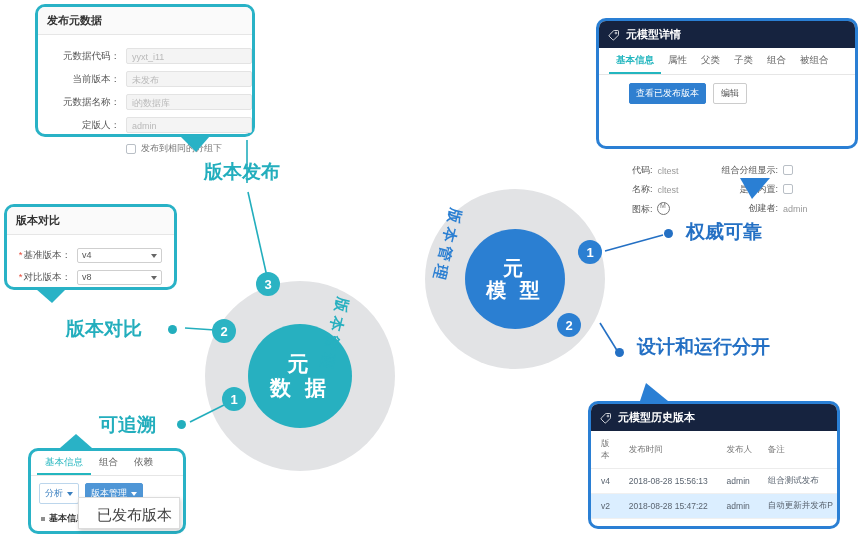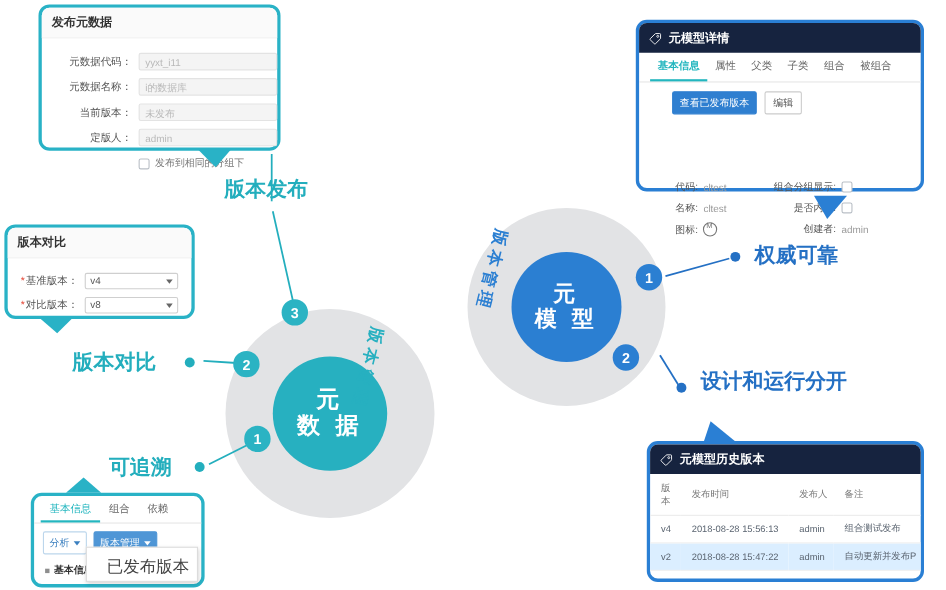--- a/index.html
+++ b/index.html
@@ -32,21 +32,21 @@
 
   
   #card-compare{left:4px;top:204px;width:173px;height:86px;}
   #card-compare .body{padding:6px 12px 6px 2px;}
   #card-compare .flabel{width:62px;}
   #card-compare .sel{flex:1;height:15px;border:1px solid #cfcfcf;border-radius:2px;background:#fff;font-size:9px;line-height:15px;padding:0 4px;color:#555;display:flex;align-items:center;justify-content:space-between;box-sizing:border-box;}
   .req{color:#e64b3b;margin-right:1px;}
   .caret{width:0;height:0;border-left:3px solid transparent;border-right:3px solid transparent;border-top:4px solid #666;}
 
   
-  #card-detail{left:578px;top:18px;width:262px;height:156px;}
+  #card-detail{left:596px;top:18px;width:262px;height:131px;}
   #card-detail .tabs{display:flex;gap:0;padding:0 10px;border-bottom:1px solid #e6e6e6;}
   #card-detail .tab{font-size:9.5px;color:#666;padding:6px 7px 5px;white-space:nowrap;}
   #card-detail .tab.active{color:#23b6bf;border-bottom:2px solid #23b6bf;font-weight:bold;}
   #card-detail .btnbar{padding:8px 10px 4px;display:flex;gap:7px;}
   .btn-primary{background:#2f7fd0;color:#fff;border:1px solid #2f7fd0;border-radius:2px;font-size:9px;padding:3px 6px;margin-left:20px;}
   .btn-default{background:#fff;color:#555;border:1px solid #ccc;border-radius:2px;font-size:9px;padding:3px 7px;}
   #card-detail .grid{display:flex;padding:2px 8px 0;}
   #card-detail .col{flex:1;margin-top:48px;}
   #card-detail .drow{display:flex;align-items:center;font-size:9px;margin:6px 0;}
   #card-detail .dlab{flex:1;text-align:right;color:#555;padding-right:5px;white-space:nowrap;}
@@ -136,26 +136,26 @@
   </svg>
 
   <div class="card card-teal" id="card-publish">
     <div class="card-head">发布元数据</div>
     <div class="body">
       <div class="frow">
         <div class="flabel">元数据代码：</div>
         <div class="finput">yyxt_i11</div>
       </div>
       <div class="frow">
+        <div class="flabel">当前版本：</div>
+        <div class="finput">未发布</div>
+      </div>
+      <div class="frow">
         <div class="flabel">元数据名称：</div>
         <div class="finput">i的数据库</div>
-      </div>
-      <div class="frow">
-        <div class="flabel">当前版本：</div>
-        <div class="finput">未发布</div>
       </div>
       <div class="frow">
         <div class="flabel">定版人：</div>
         <div class="finput">admin</div>
       </div>
       <div class="chkrow">
         <span class="chk"></span>
         <span>发布到相同的分组下</span>
       </div>
     </div>

